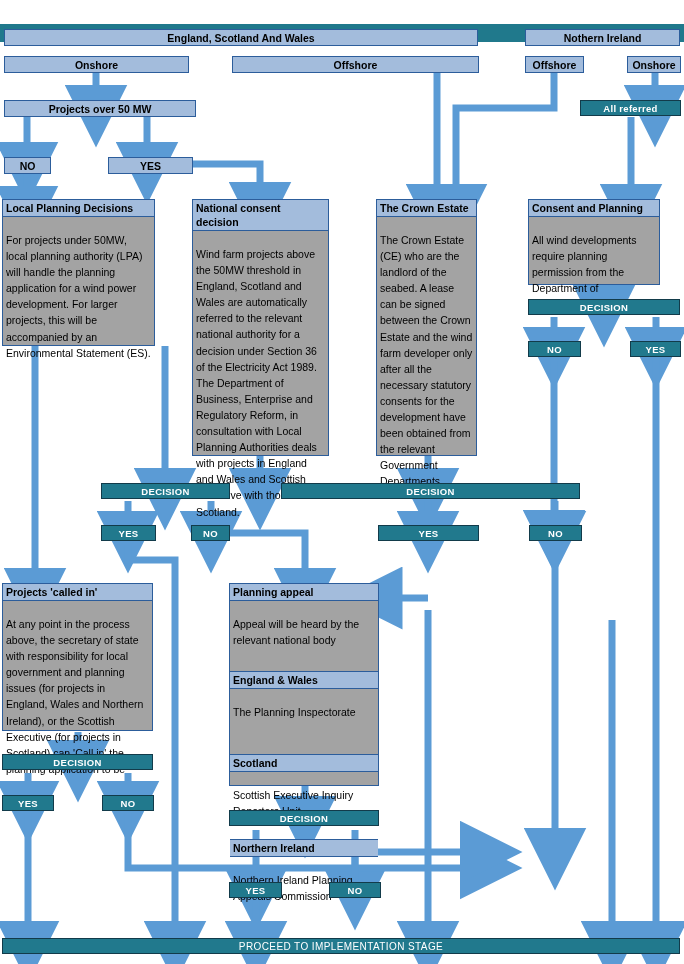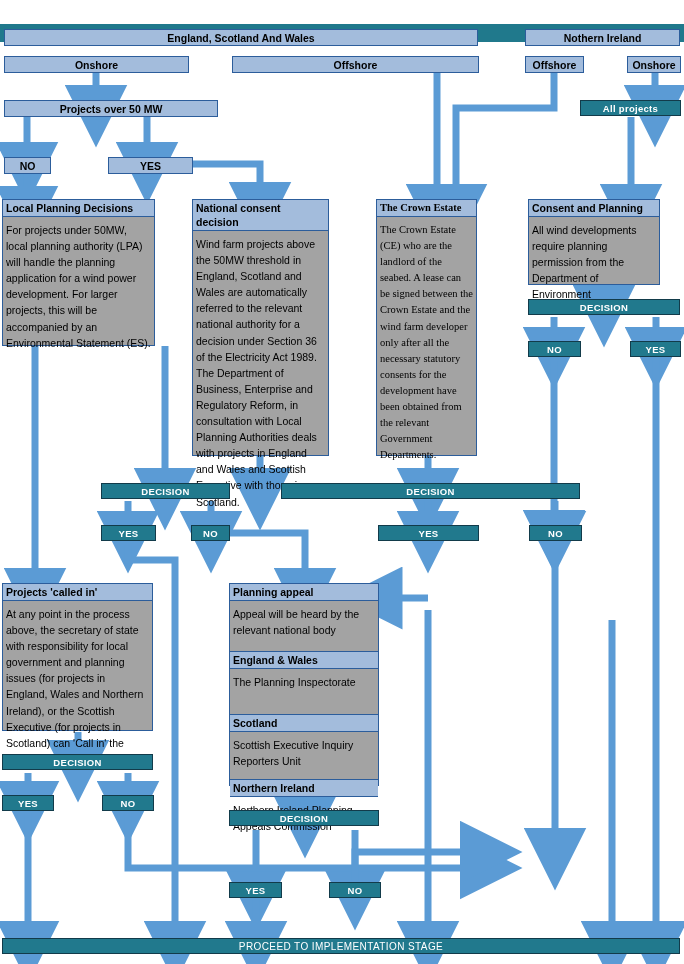--- a/index.html
+++ b/index.html
@@ -14,21 +14,21 @@
 
   .lblue{background:#a3bcdc;border:1px solid #2c5d9b;color:#000;font-weight:bold;font-size:10.5px;
          display:flex;align-items:center;justify-content:center;text-align:center;}
 
   .teal{background:#21798d;border:1px solid #123b4a;color:#fff;font-weight:bold;font-size:9.5px;
         display:flex;align-items:center;justify-content:center;text-align:center;letter-spacing:.3px;}
 
   .panel{background:#a3a3a3;border:1px solid #2c5d9b;}
   .panel .hdr{background:#a3bcdc;border-bottom:1px solid #2c5d9b;color:#000;font-weight:bold;
               font-size:10.5px;padding:1px 3px;line-height:14px;}
-  .panel .body{color:#000;font-size:10.5px;line-height:16.1px;padding:5px 3px;}
+  .panel .body{color:#000;font-size:10.5px;line-height:16.1px;padding:15px 3px;}
 
   .redhdr{background:#ff0000;color:#fff;font-weight:bold;font-size:10px;text-align:center;
           line-height:14px;border-bottom:1px solid #2c5d9b;letter-spacing:.2px;}
 
   .bottom-bar{background:#21798d;border:1px solid #123b4a;color:#fff;font-weight:normal;font-size:10px;
               display:flex;align-items:center;justify-content:center;letter-spacing:.4px;}
   svg.arrows{position:absolute;left:0;top:0;width:684px;height:964px;pointer-events:none;}
 </style>
 </head>
 <body>
@@ -127,37 +127,37 @@
   </svg>
 
   <div class="box lblue" style="left:4px;top:29px;width:474px;height:17px;">England, Scotland And Wales</div>
   <div class="box lblue" style="left:525px;top:29px;width:155px;height:17px;">Nothern Ireland</div>
 
   <div class="box lblue" style="left:4px;top:56px;width:185px;height:17px;">Onshore</div>
   <div class="box lblue" style="left:232px;top:56px;width:247px;height:17px;">Offshore</div>
   <div class="box lblue" style="left:525px;top:56px;width:59px;height:17px;">Offshore</div>
   <div class="box lblue" style="left:627px;top:56px;width:54px;height:17px;">Onshore</div>
 
-  <div class="box lblue" style="left:4px;top:100px;width:214px;height:17px;">Projects over 50 MW</div>
-  <div class="box teal" style="left:580px;top:100px;width:101px;height:16px;">All projects</div>
+  <div class="box lblue" style="left:4px;top:100px;width:192px;height:17px;">Projects over 50 MW</div>
+  <div class="box teal" style="left:580px;top:100px;width:101px;height:16px;">All referred</div>
 
   <div class="box lblue" style="left:4px;top:157px;width:47px;height:17px;">NO</div>
   <div class="box lblue" style="left:108px;top:157px;width:85px;height:17px;">YES</div>
 
   <div class="box panel" style="left:2px;top:199px;width:153px;height:147px;">
     <div class="hdr">Local Planning Decisions</div>
     <div class="body">For projects under 50MW, local planning authority (LPA) will handle the planning application for a wind power development. For larger projects, this will be accompanied by an Environmental Statement (ES).</div>
   </div>
 
   <div class="box panel" style="left:192px;top:199px;width:137px;height:257px;">
     <div class="hdr">National consent decision</div>
     <div class="body">Wind farm projects above the 50MW threshold in England, Scotland and Wales are automatically referred to the relevant national authority for a decision under Section 36 of the Electricity Act 1989. The Department of Business, Enterprise and Regulatory Reform, in consultation with Local Planning Authorities deals with projects in England and Wales and Scottish Executive with those in Scotland.</div>
   </div>
 
-  <div class="box panel" style="left:376px;top:199px;width:101px;height:257px;font-family:Liberation Serif, serif;">
+  <div class="box panel" style="left:376px;top:199px;width:101px;height:257px;">
     <div class="hdr">The Crown Estate</div>
     <div class="body">The Crown Estate (CE) who are the landlord of the seabed. A lease can be signed between the Crown Estate and the wind farm developer only after all the necessary statutory consents for the development have been obtained from the relevant Government Departments.</div>
   </div>
 
   <div class="box panel" style="left:528px;top:199px;width:132px;height:86px;">
     <div class="hdr">Consent and Planning</div>
     <div class="body">All wind developments require planning permission from the Department of Environment</div>
   </div>
 
   <div class="box teal" style="left:528px;top:299px;width:152px;height:16px;">DECISION</div>

